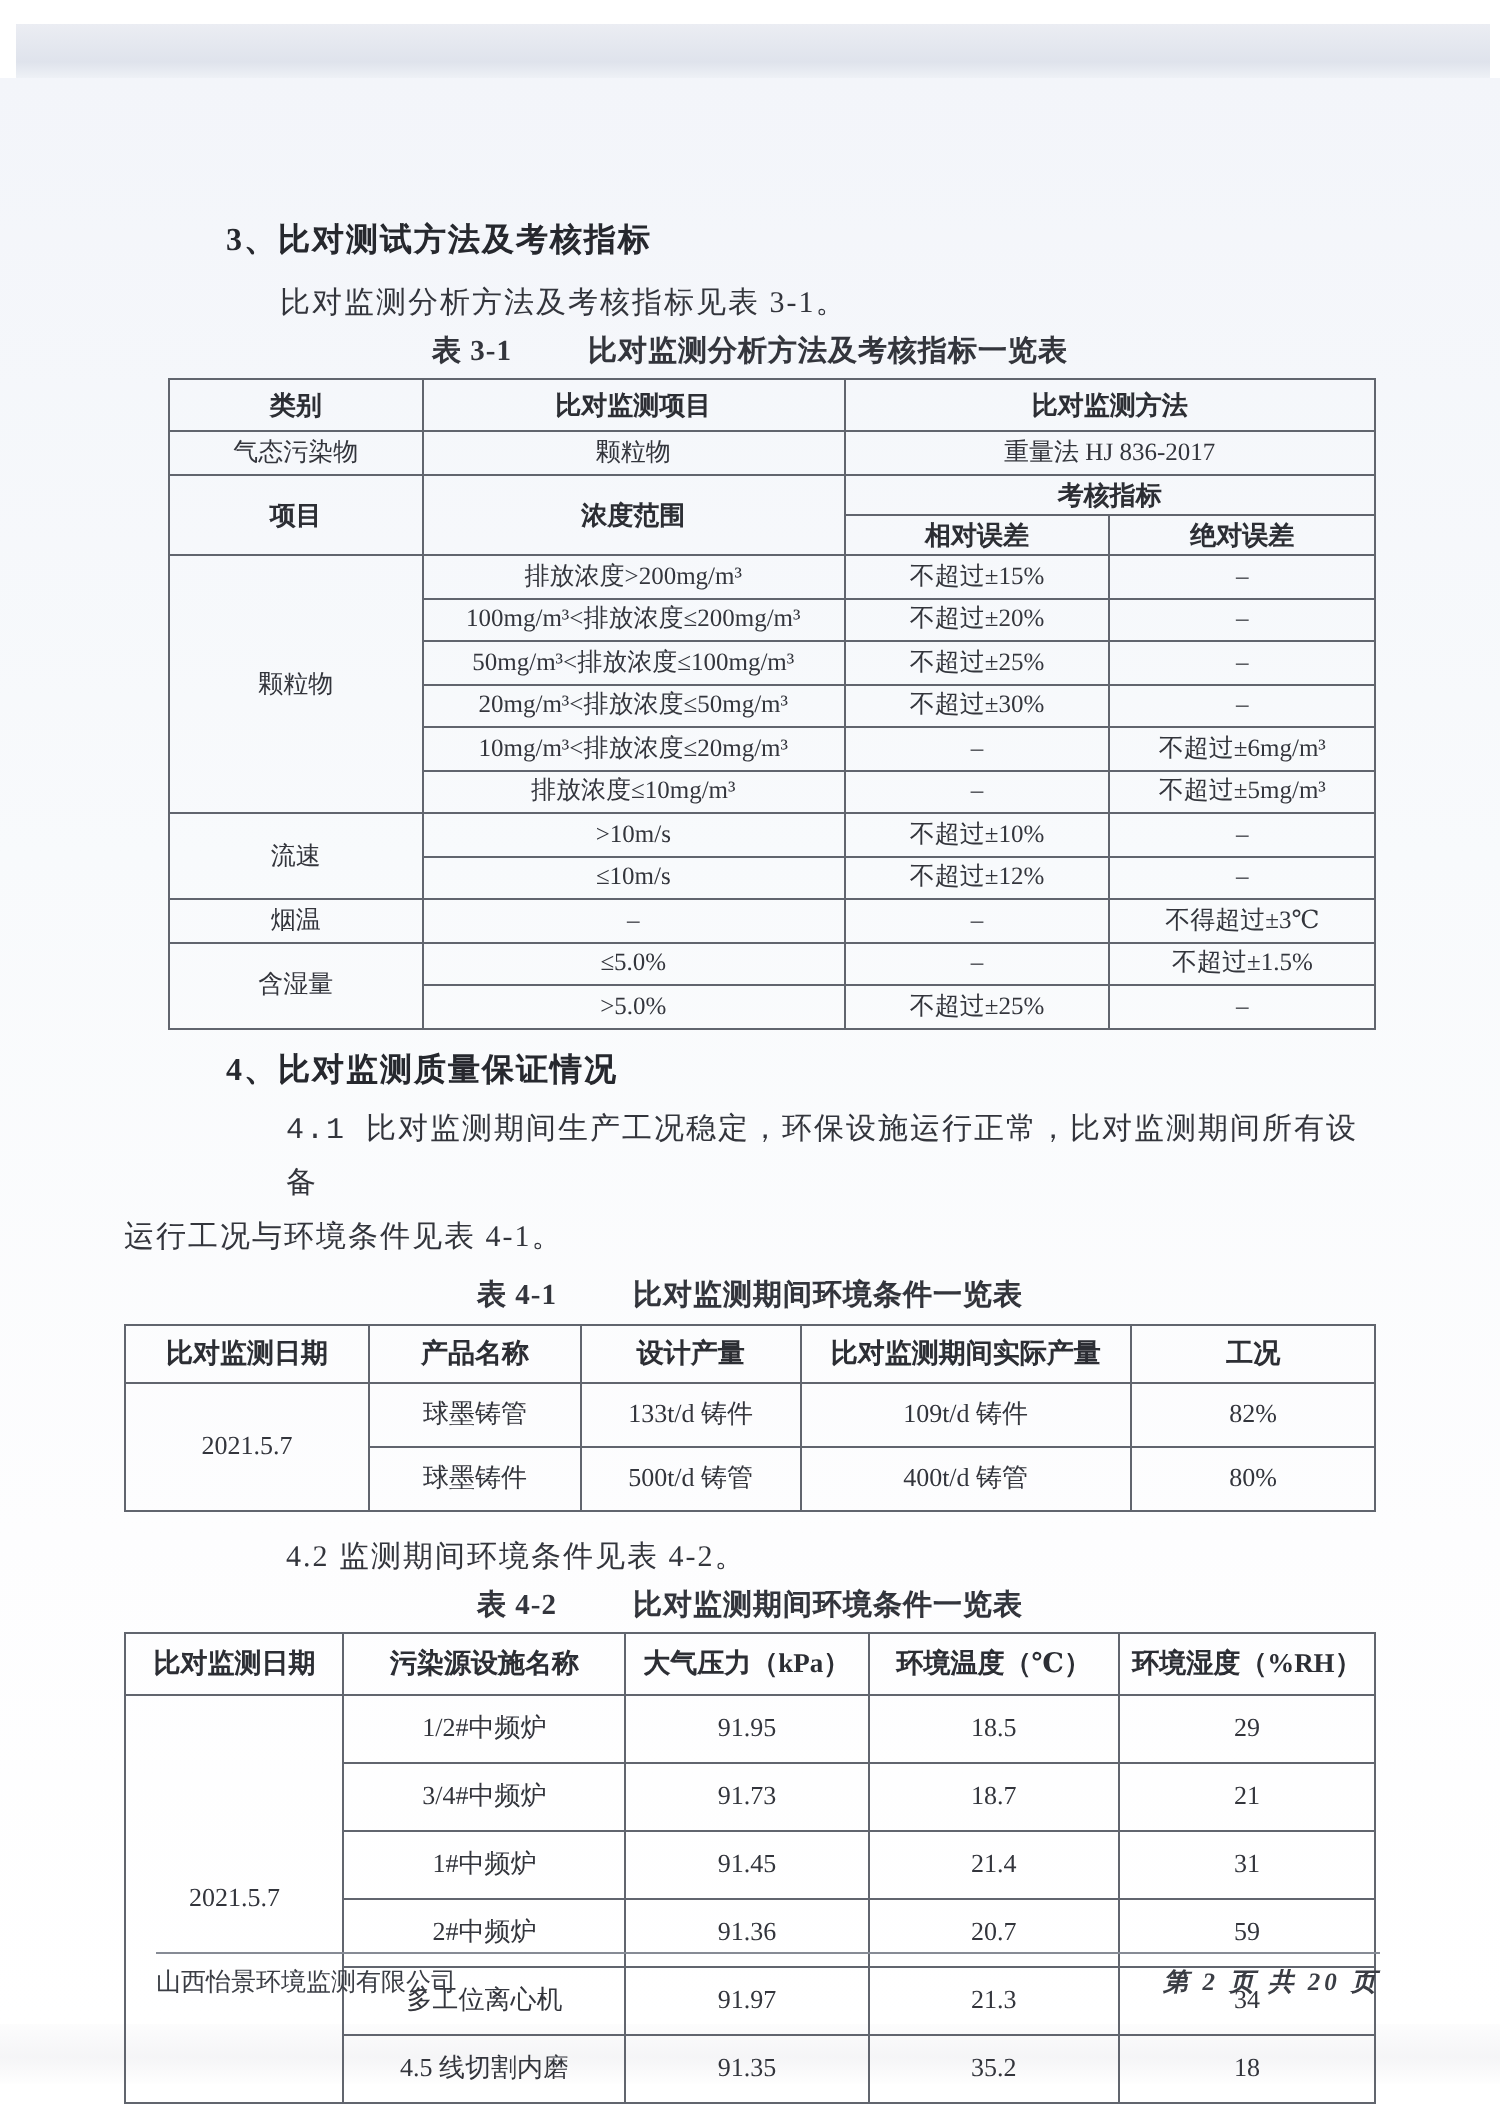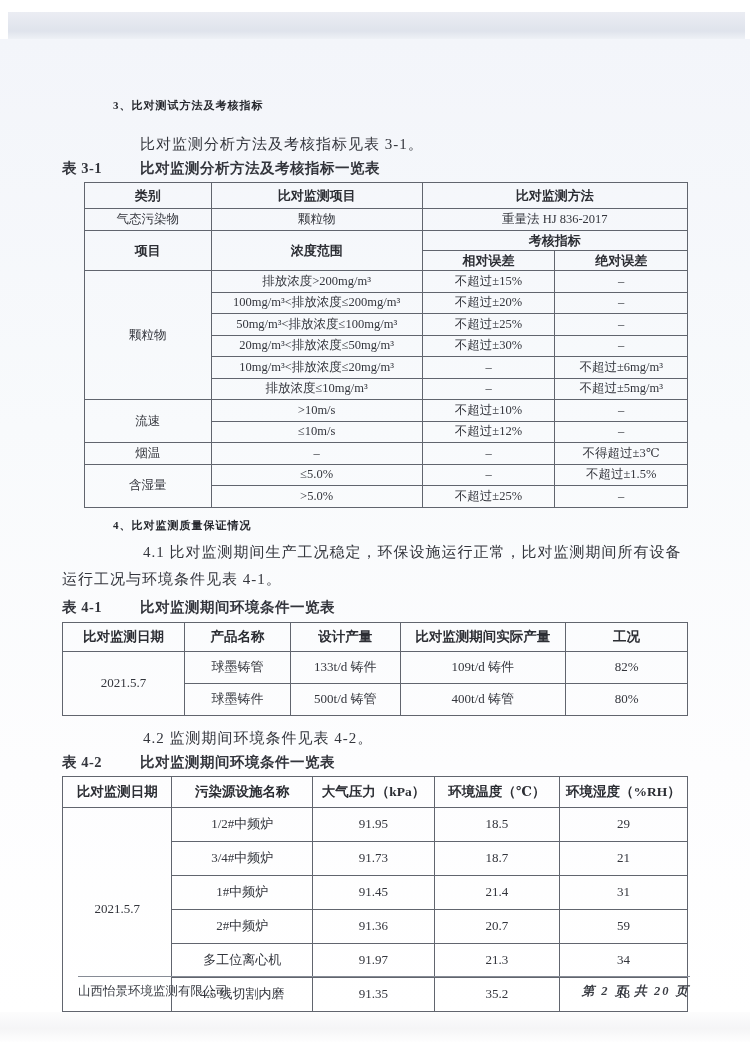--- a/index.html
+++ b/index.html
@@ -16,28 +16,28 @@
   .page-tint{
     position:absolute;left:0;top:39px;width:750px;height:972px;
     background:linear-gradient(180deg,#f3f5fa 0%,#f8fafc 40%,#fdfdfe 75%,#ffffff 100%);
   }
   .bottom-shade{
     position:absolute;left:0;top:1012px;width:750px;height:30px;
     background:linear-gradient(180deg,#fafafb,#ededf0 55%,#fdfdfd);
     opacity:.55;
   }
   .content{position:absolute;left:62px;top:98px;width:626px;}
-  .h-sec{font-size:11px;font-weight:bold;color:#26282e;margin:0 0 0 51px;letter-spacing:1px;}
+  .h-sec{font-size:16px;font-weight:bold;color:#26282e;margin:12px 0 0 51px;letter-spacing:1px;}
   .h-sec.second{margin-top:10px;}
-  .intro{font-size:15px;margin:22px 0 0 78px;letter-spacing:1px;}
+  .intro{font-size:15px;margin:11px 0 0 78px;letter-spacing:1px;}
   .para{font-size:15px;line-height:27px;margin:6px 0 0 0;letter-spacing:1px;}
-  .para .l1{display:block;margin-left:81px;}
+  .para .l1{display:block;margin-left:81px;font-family:Liberation Mono, monospace;}
   .para .l2{display:block;}
   .para42{font-size:15px;margin:13px 0 0 81px;letter-spacing:1px;}
-  .caption{ font-weight:bold;font-size:14.5px;margin-top:5px;letter-spacing:.5px;}
+  .caption{ text-align:center;font-weight:bold;font-size:14.5px;margin-top:5px;letter-spacing:.5px;}
   .caption .no{margin-right:38px;}
   table{border-collapse:collapse;table-layout:fixed;}
   th,td{
     border:1px solid #61656e;text-align:center;vertical-align:middle;
     padding:0 2px;overflow:hidden;white-space:nowrap;
   }
   th{font-weight:bold;color:#2c2e34;margin-top:20px;}
   .t31{width:604px;margin:4px 0 0 22px;font-size:12.5px;border:1.5px solid #4d515a;}
   .t31 th{font-size:13px;}
   .t31 .hr1 th{height:25px;}

